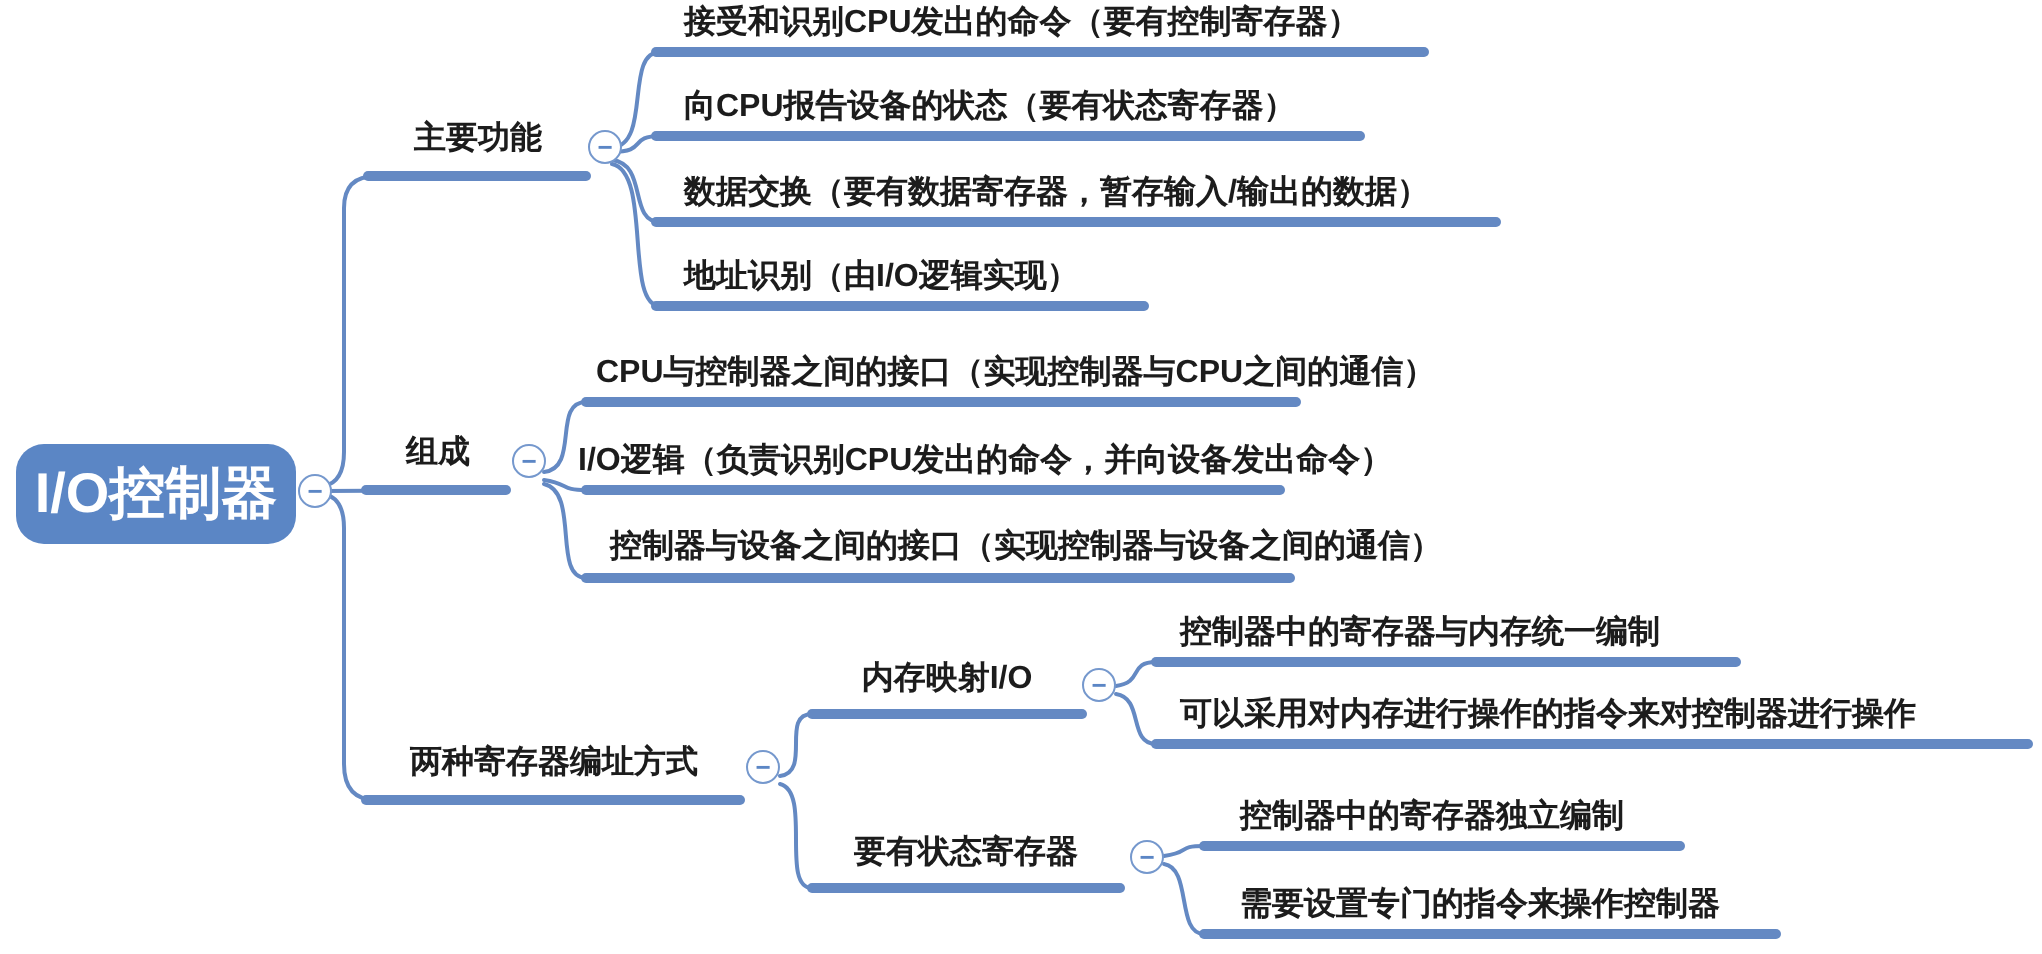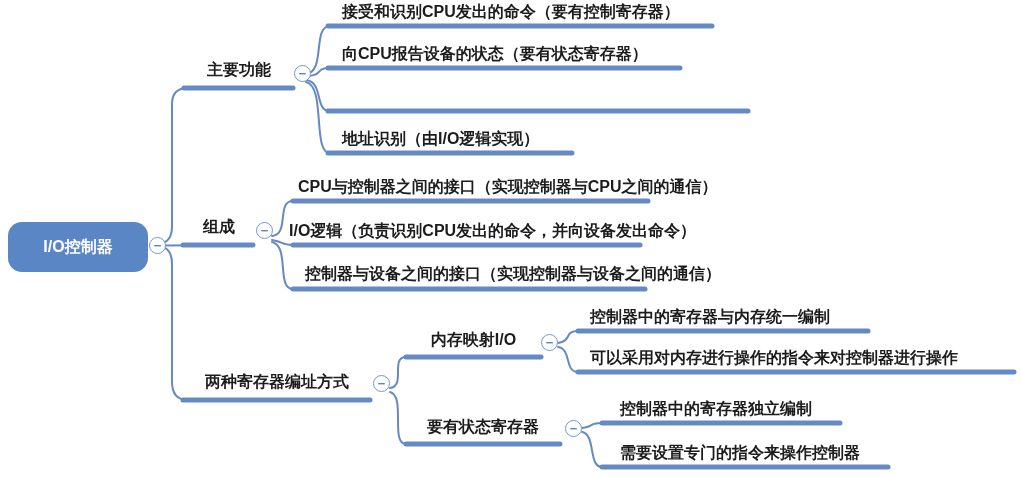--- a/index.html
+++ b/index.html
@@ -22,21 +22,21 @@
   }
   .centered{text-align:center;}
   .root-node{
     position:absolute;
     left:8px;top:222px;
     width:140px;height:50px;
     background:#5b86c5;
     border-radius:14px;
     display:flex;align-items:center;justify-content:center;
     color:#ffffff;
-    font-size:16px;font-weight:bold;
+    font-size:28px;font-weight:bold;
     z-index:3;
   }
   .collapse{
     position:absolute;
     width:17px;height:17px;
     box-sizing:border-box;
     border:1.5px solid #7598cd;
     border-radius:50%;
     background:#ffffff;
     color:#5b86c5;
@@ -103,20 +103,21 @@
   <div class="root-node">
     <span>I/O控制器</span>
   </div>
 
   <div class="node-label centered" style="left:184px;top:60px;width:110px;">主要功能</div>
   <div class="node-label centered" style="left:183px;top:217px;width:72px;">组成</div>
   <div class="node-label centered" style="left:182px;top:372px;width:190px;">两种寄存器编址方式</div>
 
   <div class="node-label" style="left:342px;top:2px;text-align:right;">接受和识别CPU发出的命令（要有控制寄存器）</div>
   <div class="node-label" style="left:342px;top:44px;">向CPU报告设备的状态（要有状态寄存器）</div>
+  <div class="node-label" style="left:342px;top:87px;">数据交换（要有数据寄存器，暂存输入/输出的数据）</div>
   <div class="node-label" style="left:342px;top:129px;">地址识别（由I/O逻辑实现）</div>
 
   <div class="node-label" style="left:298px;top:177px;">CPU与控制器之间的接口（实现控制器与CPU之间的通信）</div>
   <div class="node-label" style="left:289px;top:221px;">I/O逻辑（负责识别CPU发出的命令，并向设备发出命令）</div>
   <div class="node-label" style="left:305px;top:264px;">控制器与设备之间的接口（实现控制器与设备之间的通信）</div>
 
   <div class="node-label centered" style="left:406px;top:330px;width:135px;">内存映射I/O</div>
   <div class="node-label centered" style="left:406px;top:417px;width:154px;">要有状态寄存器</div>
 
   <div class="node-label" style="left:590px;top:307px;">控制器中的寄存器与内存统一编制</div>

